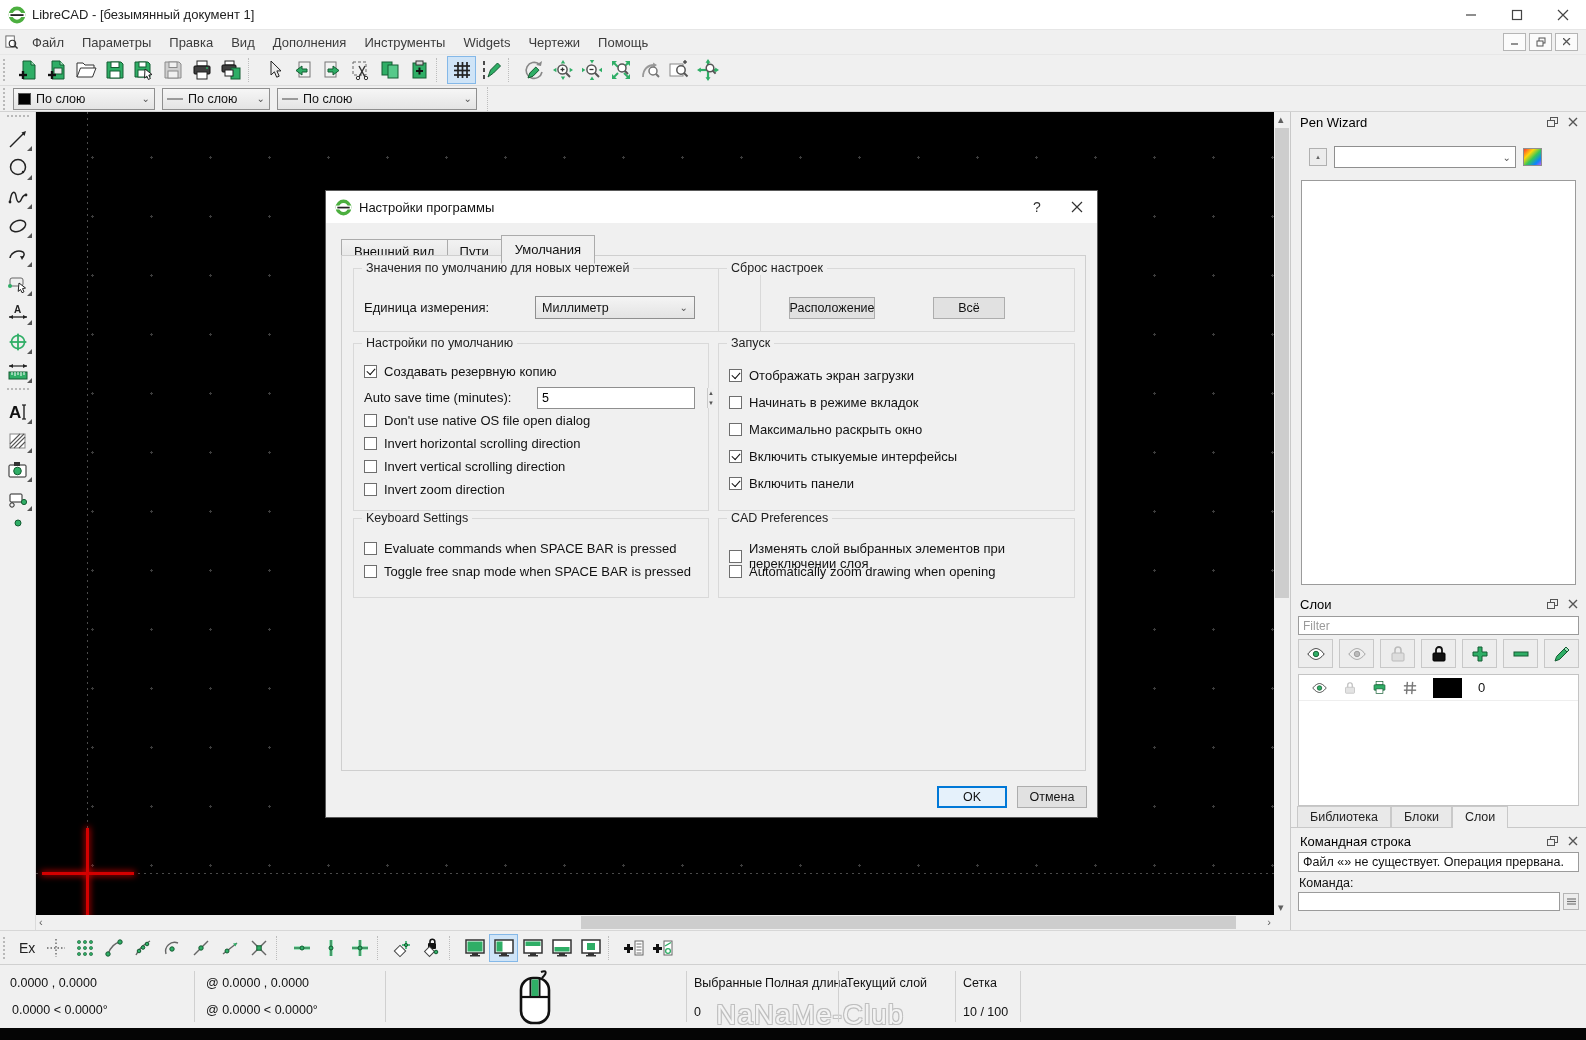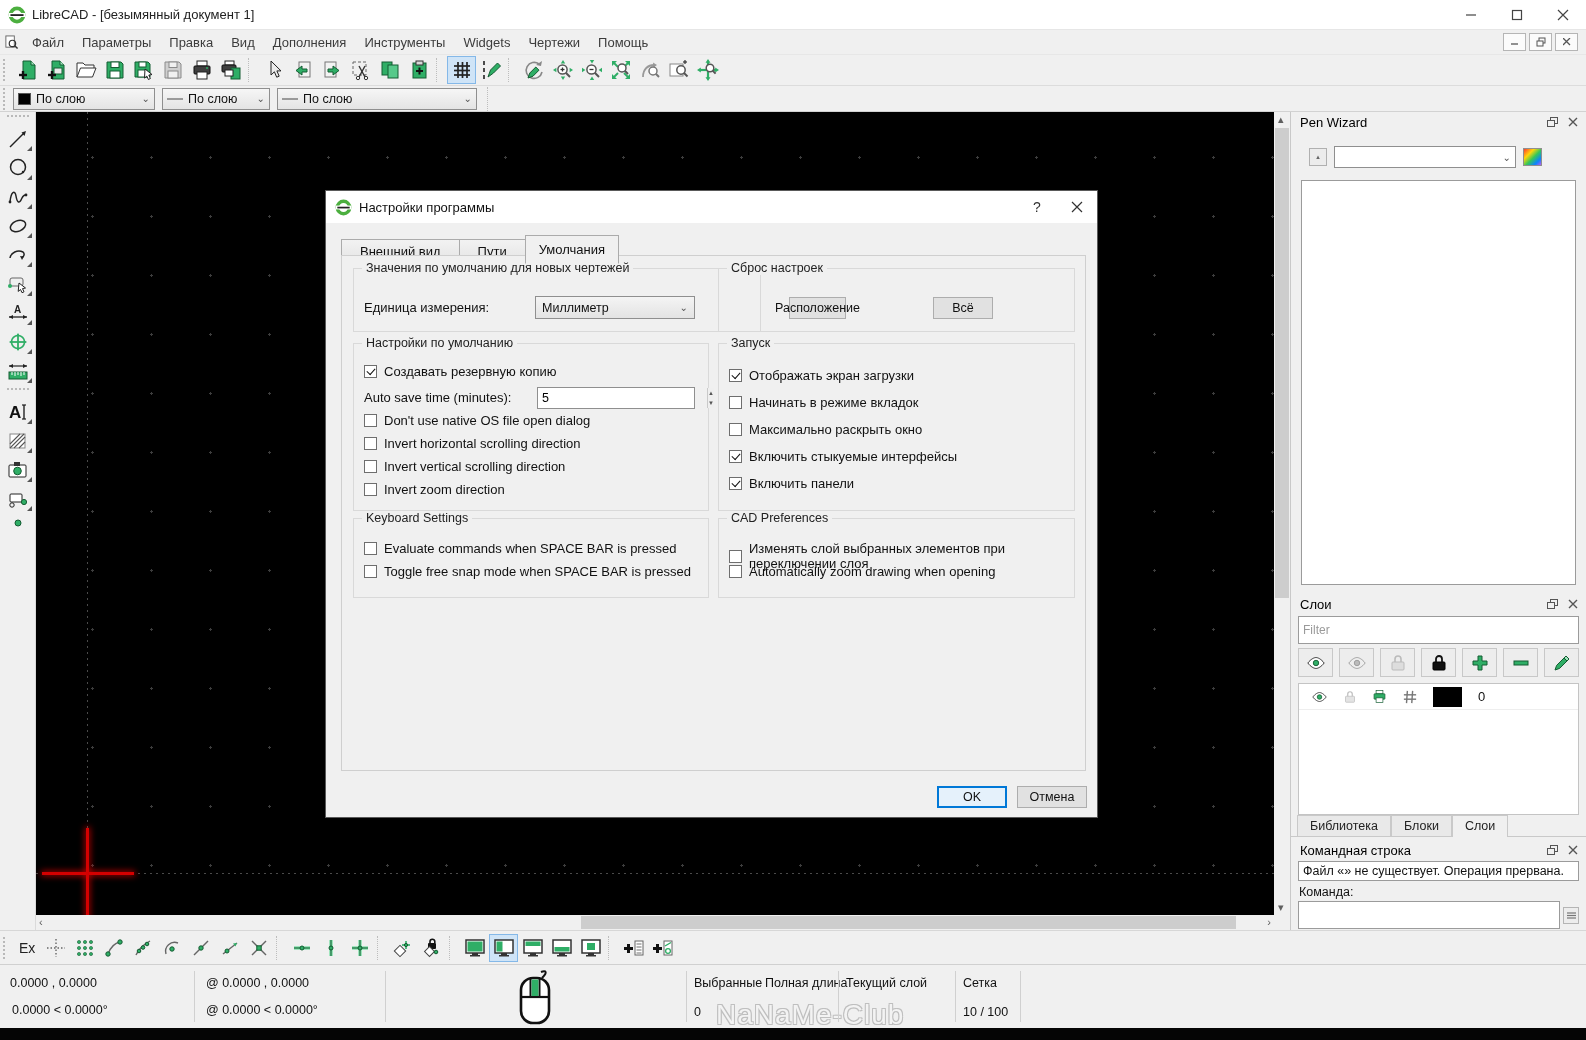--- a/index.html
+++ b/index.html
@@ -53,21 +53,21 @@
   .vscroll .thumb { position:absolute; left:1px; top:16px; width:14px; height:470px; background:#cdcdcd; }
   .hscroll { position:absolute; left:36px; top:915px; width:1238px; height:15px; background:#f0f0f0; }
   .hscroll .thumb { position:absolute; top:1px; left:545px; width:655px; height:13px; background:#cdcdcd; }
   .scroll-arrow { position:absolute; font-size:11px; color:#5f5f5f; line-height:1; }
 
   
   .dock { position:absolute; left:1290px; top:112px; width:296px; height:818px; background:#f0f0f0; border-left:1px solid #c9c9c9; }
   .dock-title { height:20px; display:flex; align-items:center; padding-left:9px; font-size:13px; color:#000; }
   .dock-title .dock-icons { margin-left:auto; display:flex; gap:10px; margin-right:8px; color:#444; }
   .panel-list { background:#fff; border:1px solid #9b9b9b; }
-  .filter-input, .cmd-input { width:100%; height:28px; border:1px solid #9b9b9b; background:#fff; font-size:12px; padding:0 4px; color:#333; }
+  .filter-input, .cmd-input { width:100%; height:19px; border:1px solid #9b9b9b; background:#fff; font-size:12px; padding:0 4px; color:#333; }
   .filter-input::placeholder { color:#9a9a9a; }
   .layer-toolbar { display:flex; justify-content:space-between; padding:4px 7px; }
   .layer-tb-btn { width:35px; height:29px; background:#ededed; border:1px solid #c8c8c8; display:flex; align-items:center; justify-content:center; }
   .layer-row { display:flex; align-items:center; height:26px; padding-left:12px; gap:16px; background:#fff; border-bottom:1px solid #eee; }
   .dock-tabs { display:flex; padding-left:6px; border-bottom:1px solid #c9c9c9; height:22px; align-items:flex-end; }
   .dock-tab { padding:3px 12px; font-size:12.5px; border:1px solid #c9c9c9; border-bottom:none; background:#e9e9e9; color:#222; }
   .dock-tab.active { background:#f0f0f0; height:22px; position:relative; top:1px; }
   .cmd-msg { background:#fff; border:1px solid #9b9b9b; font-size:12.5px; padding:2px 4px; color:#111; white-space:nowrap; overflow:hidden; }
 
   
@@ -82,21 +82,21 @@
     text-shadow:-1px -1px 0 #bfbfbf, 1px -1px 0 #bfbfbf, -1px 1px 0 #bfbfbf, 1px 1px 0 #bfbfbf; }
   .black-strip { position:absolute; left:0; top:1028px; width:100%; height:12px; background:#050505; }
 
   
   .dialog { position:absolute; left:325px; top:190px; width:773px; height:628px; background:#f0f0f0; border:1px solid #5a5a5a; box-shadow:6px 10px 24px rgba(0,0,0,.5); z-index:50; }
   .dlg-titlebar { height:32px; background:#fff; display:flex; align-items:center; padding-left:9px; }
   .dlg-title { font-size:13px; margin-left:7px; }
   .dlg-tb-btns { margin-left:auto; display:flex; }
   .dlg-tb-btn { width:40px; height:32px; display:flex; align-items:center; justify-content:center; font-size:14px; color:#333; }
   .dlg-tabs { position:absolute; left:15px; top:44px; display:flex; align-items:flex-end; }
-  .dlg-tab { padding:4px 18px 4px; border:1px solid #ababab; border-bottom:none; background:linear-gradient(#f2f2f2,#e4e4e4); font-size:13px; margin-right:-1px; }
+  .dlg-tab { padding:4px 12px 4px; border:1px solid #ababab; border-bottom:none; background:linear-gradient(#f2f2f2,#e4e4e4); font-size:13px; margin-right:-1px; }
   .dlg-tab.active { background:#f0f0f0; padding:6px 13px 6px; position:relative; z-index:2; border-bottom:1px solid #f0f0f0; margin-bottom:-1px; }
   .dlg-pane { position:absolute; left:15px; top:64px; width:745px; height:516px; border:1px solid #cfcfcf; background:#f0f0f0; }
   .grp { position:absolute; border:1px solid #d9d9d9; }
   .grp-title { position:absolute; top:-8px; left:8px; background:#f0f0f0; padding:0 4px; font-size:12.5px; color:#222; }
   .chk-row { display:flex; align-items:center; gap:7px; }
   .cb { width:13px; height:13px; border:1px solid #6e6e6e; background:#fff; position:relative; flex:none; }
   .cb.checked::after { content:""; position:absolute; left:2px; top:2px; width:7px; height:4px; border-left:1.8px solid #111; border-bottom:1.8px solid #111; transform:rotate(-48deg); }
   .dlg-combo { width:160px; height:23px; background:linear-gradient(#f4f4f4,#e3e3e3); border:1px solid #8f8f8f; display:flex; align-items:center; padding:0 6px; font-size:12.5px; }
   .dlg-combo .arrow { margin-left:auto; color:#555; font-size:10px; }
   .spin { width:158px; height:22px; border:1px solid #8f8f8f; background:#fff; display:flex; }
@@ -948,22 +948,22 @@
         <span class="grp-title">Значения по умолчанию для новых чертежей</span>
         <span style="position:absolute; left:10px; top:31px;">Единица измерения:</span>
         <div class="dlg-combo" style="position:absolute; left:181px; top:27px;">
           <span>Миллиметр</span>
           <span class="arrow">⌄</span>
         </div>
       </div>
 
       <div class="grp" style="left:376px; top:12px; width:357px; height:64px;">
         <span class="grp-title">Сброс настроек</span>
-        <div class="grp-btn" style="left:70px; top:28px; width:57px;">Расположение</div>
-        <div class="grp-btn" style="left:214px; top:28px; width:60px;">Всё</div>
+        <div class="grp-btn" style="left:70px; top:28px; width:86px;">Расположение</div>
+        <div class="grp-btn" style="left:214px; top:28px; width:72px;">Всё</div>
       </div>
 
       <div class="grp" style="left:11px; top:87px; width:356px; height:168px;">
         <span class="grp-title">Настройки по умолчанию</span>
         <div class="chk-row" style="position:absolute; left:10px; top:20px;">
           <span class="cb checked"></span>
           <span>Создавать резервную копию</span>
         </div>
         <span style="position:absolute; left:10px; top:46px;">Auto save time (minutes):</span>
         <div class="spin" style="position:absolute; left:183px; top:43px;">

